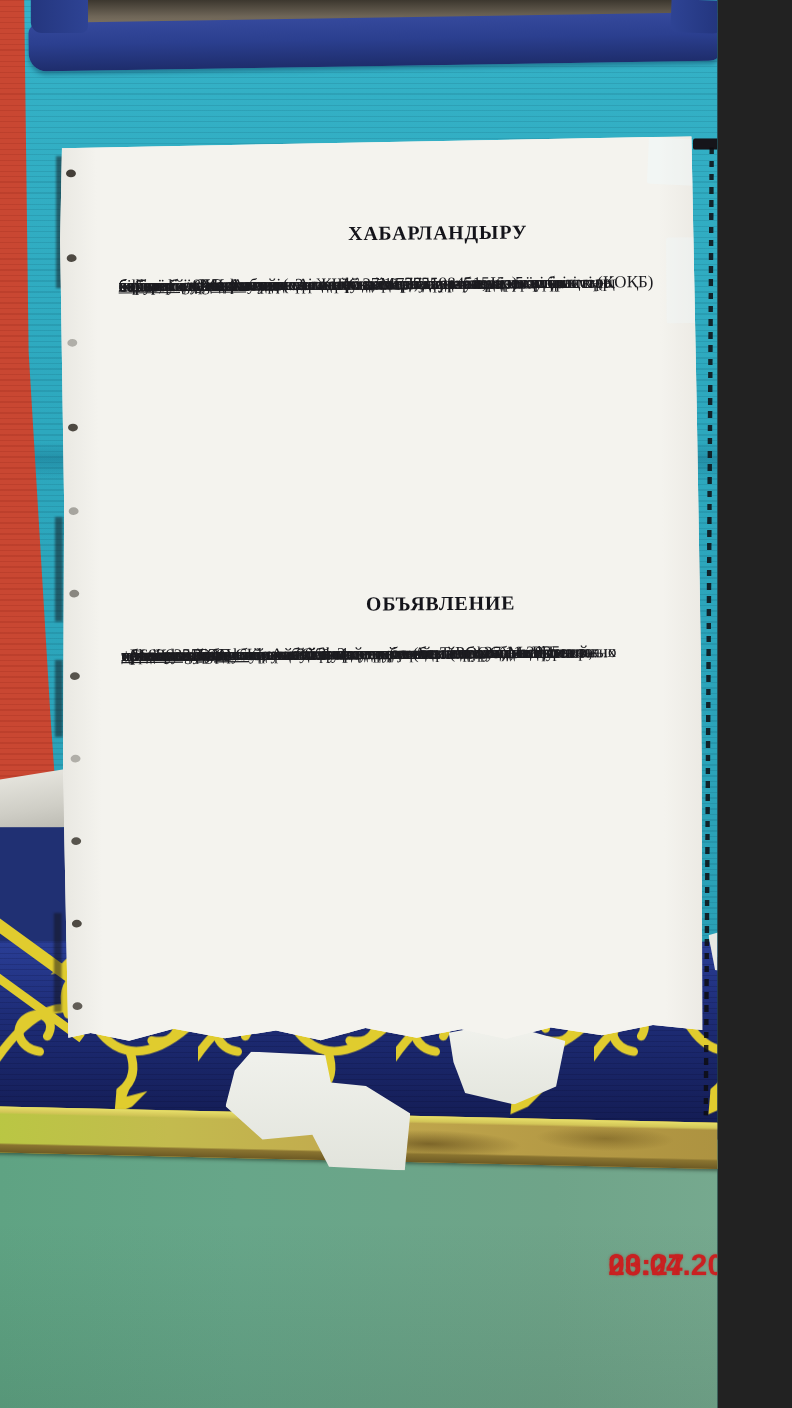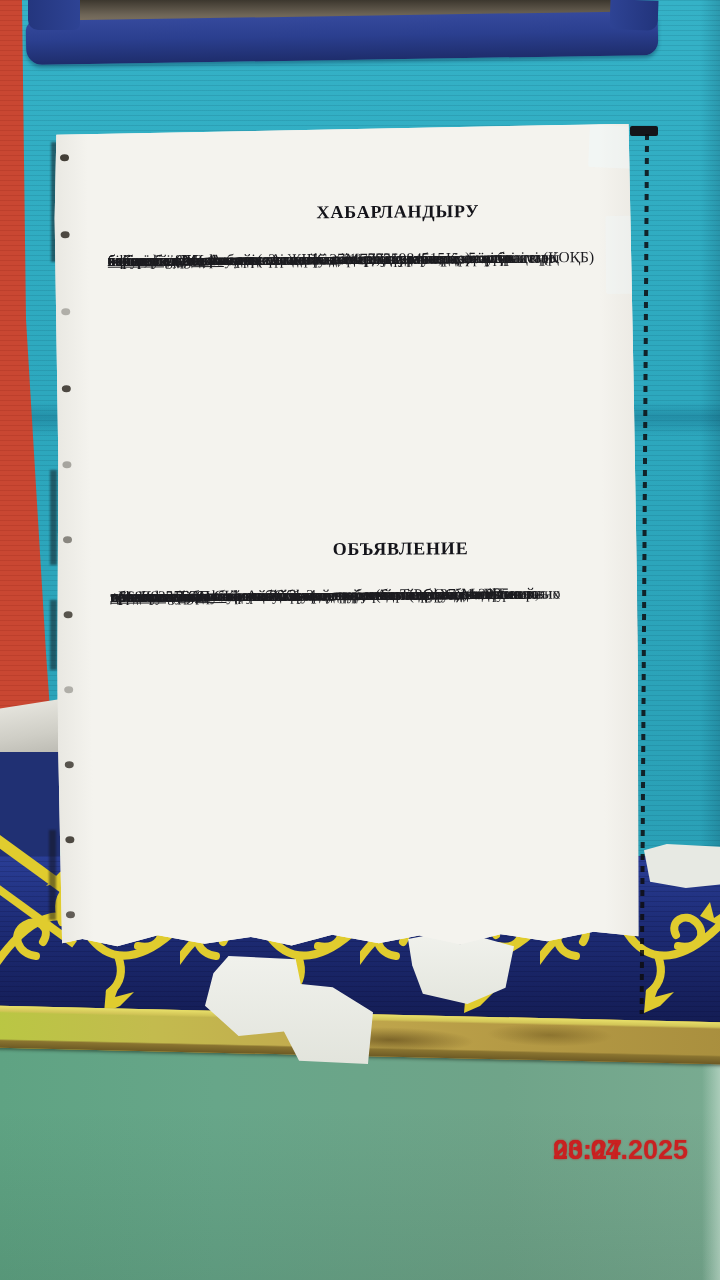--- a/index.html
+++ b/index.html
@@ -1,17 +1,17 @@
 <!DOCTYPE html>
 <html><head>
 <meta charset="utf-8">
 <style>
   html,body{margin:0;padding:0;background:#222;}
   #stage{
-    position:relative;width:720px;height:1280px;overflow:hidden;
+    position:relative;width:652px;height:1280px;overflow:hidden;
     font-family:"Liberation Serif","DejaVu Serif",serif;
     background:#2aa6bc;
   }
   #stage *{position:absolute;box-sizing:border-box;}
 
   
   .board-cyan{
     left:0;top:0;width:720px;height:870px;
     background:
       repeating-linear-gradient(180deg, rgba(0,55,75,.12) 0 1px, rgba(255,255,255,0) 1px 5px),

